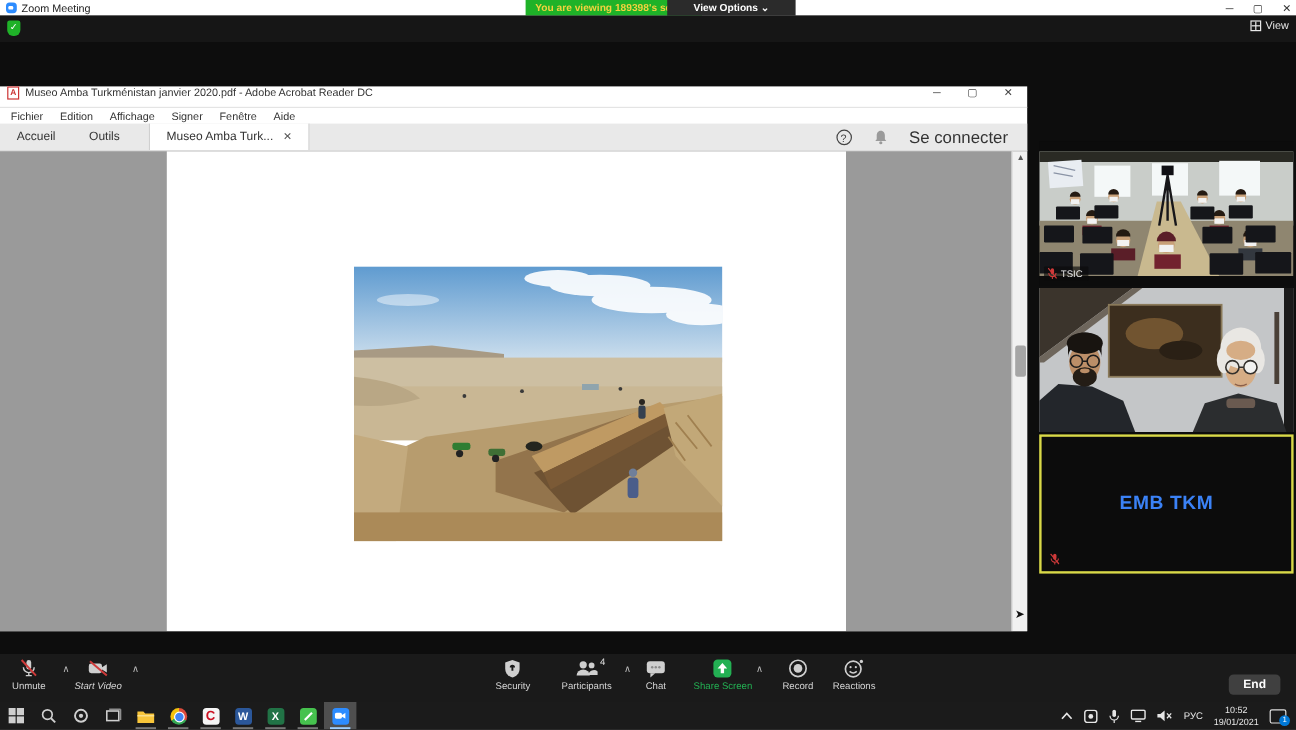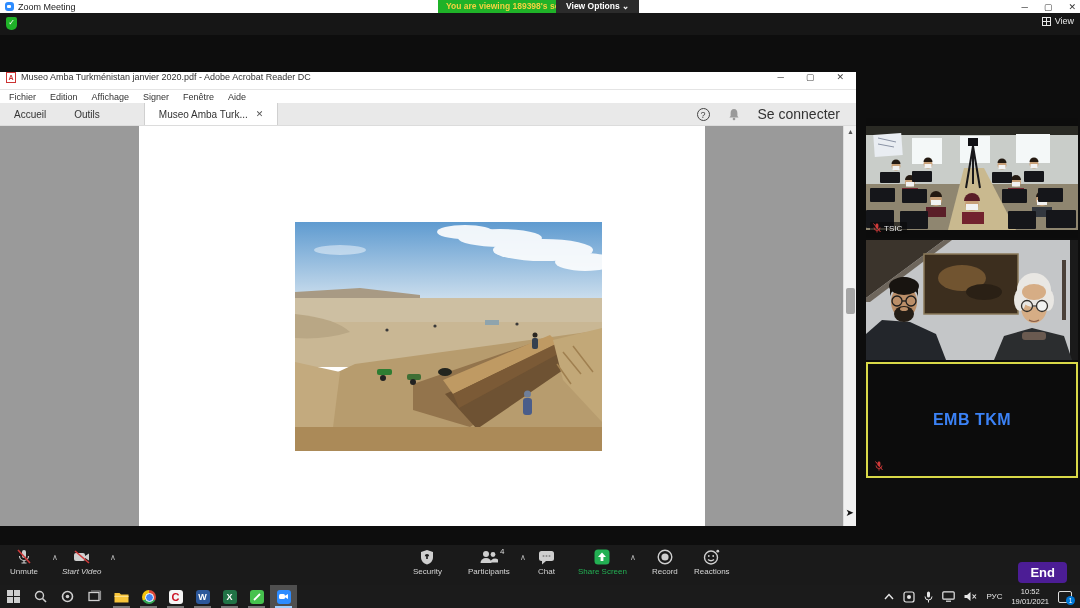--- a/index.html
+++ b/index.html
@@ -4,42 +4,42 @@
 <style>
   * { margin:0; padding:0; box-sizing:border-box; }
   body { font-family:"Liberation Sans", sans-serif; background:#000; }
   .screen { position:relative; width:1080px; height:608px; overflow:hidden; background:#0d0d0d; }
 
   
   .ztitle { position:absolute; left:0; top:0; width:1080px; height:13px; background:#fff; display:flex; align-items:center; font-size:9px; color:#222; }
   .zoom-cam { width:9px; height:9px; margin:0 4px 0 5px; background:#2d8cff; border-radius:3px; position:relative; }
   .zoom-cam::after { content:""; position:absolute; left:2px; top:3px; width:4px; height:3px; background:#fff; border-radius:1px; }
   .banner { position:absolute; left:438px; top:0; height:13px; background:#1fb228; color:#f3d23f; font-size:8.5px; font-weight:bold; line-height:13px; padding:0 8px; }
-  .viewopts { position:absolute; left:556px; top:0; height:13px; background:#2b2b2b; color:#fff; font-size:8.5px; font-weight:bold; line-height:13px; padding:0 10px; }
+  .viewopts { position:absolute; left:556px; top:0; height:13px; background:#2b2b2b; color:#fff; font-size:8.5px; font-weight:bold; line-height:13px; padding:0 22px; }
   .winbtns { position:absolute; right:4px; top:0; height:13px; display:flex; gap:16px; align-items:center; color:#333; font-size:9px; }
   .winbtns span { cursor:default; }
 
   
   .ztop { position:absolute; left:0; top:13px; width:1080px; height:22px; background:#161616; }
   .shield { position:absolute; left:6px; top:4px; width:11px; height:13px; background:#1fb228; border-radius:2px 2px 5px 5px; color:#fff; font-size:8px; text-align:center; line-height:12px; }
   .viewbtn { position:absolute; right:6px; top:3px; color:#e8e8e8; font-size:9px; display:flex; gap:4px; align-items:center; }
   .grid-ic { display:inline-block; width:9px; height:9px; border:1px solid #e8e8e8; position:relative; }
   .grid-ic::before { content:""; position:absolute; left:3.5px; top:0; width:1px; height:100%; background:#e8e8e8; }
   .grid-ic::after { content:""; position:absolute; top:3.5px; left:0; height:1px; width:100%; background:#e8e8e8; }
 
   
   .acrobat { position:absolute; left:0; top:72px; width:856px; height:454px; background:#fff; }
   .ac-title { height:18px; display:flex; align-items:flex-start; font-size:9px; color:#333; border-bottom:1px solid #e4e4e4; }
   .pdf-ic { width:10px; height:11px; background:#fff; border:1px solid #c33; margin:0 5px 0 6px; position:relative; }
   .pdf-ic::after { content:"A"; position:absolute; left:1.5px; top:0.5px; font-size:7px; color:#c33; font-weight:bold; }
   .ac-winbtns { margin-left:auto; display:flex; gap:22px; padding-right:12px; color:#444; font-size:9px; }
   .ac-menu { height:13px; display:flex; gap:14px; padding-left:9px; align-items:center; font-size:9px; color:#333; }
   .ac-tabs { height:23px; background:#e9e9e9; display:flex; align-items:stretch; font-size:10px; color:#333; border-bottom:1px solid #dcdcdc; }
   .ac-tab { padding:0 14px; display:flex; align-items:center; }
-  .ac-tab.doc { background:#fff; border-left:1px solid #d0d0d0; border-right:1px solid #d0d0d0; margin-left:30px; gap:8px; }
+  .ac-tab.doc { background:#fff; border-left:1px solid #d0d0d0; border-right:1px solid #d0d0d0; margin-left:10px; gap:8px; }
   .ac-tab .x { color:#555; font-size:9px; }
   .ac-right { margin-left:auto; display:flex; align-items:center; gap:18px; padding-right:16px; }
   .help-ic { width:13px; height:13px; border:1px solid #444; border-radius:50%; font-size:9px; text-align:center; line-height:12px; color:#444; }
   .doc-area { position:relative; height:400px; background:#9a9a9a; overflow:hidden; }
   .page { position:absolute; left:139px; top:0; width:566px; height:400px; background:#fff; }
   .photo { position:absolute; left:156px; top:96px; width:307px; height:229px; }
   .scrollbar { position:absolute; right:0; top:0; width:13px; height:400px; background:#f1f1f1; border-left:1px solid #ddd; }
   .sb-arrow { position:absolute; top:2px; left:0; width:13px; text-align:center; font-size:7px; color:#555; }
   .sb-thumb { position:absolute; top:162px; left:2px; width:9px; height:26px; background:#a6a6a6; border-radius:2px; }
   .cursor { position:absolute; right:2px; bottom:8px; font-size:10px; color:#111; }
@@ -52,21 +52,21 @@
   .emb-name { color:#3b82f6; font-size:16px; font-weight:bold; letter-spacing:.5px; }
   .mic-red { width:8px; height:10px; }
 
   
   .controls { position:absolute; left:0; top:545px; width:1080px; height:40px; background:#1a1a1a; }
   .ctl { position:absolute; top:4px; display:flex; flex-direction:column; align-items:center; gap:2px; color:#d5d5d5; font-size:8px; }
   .ctl svg { height:16px; }
   .caret { position:absolute; top:8px; color:#bbb; font-size:8px; }
   .badge4 { position:absolute; top:2px; font-size:8px; color:#ddd; }
   .share-label { color:#23b053; }
-  .endbtn { position:absolute; right:13px; top:17px; background:#4c1d95; color:#fff; font-size:13px; font-weight:bold; padding:3px 12px; border-radius:4px; }
+  .endbtn { position:absolute; right:13px; top:17px; background:#404040; color:#fff; font-size:10px; font-weight:bold; padding:3px 12px; border-radius:4px; }
 
   
   .taskbar { position:absolute; left:0; top:585px; width:1080px; height:23px; background:#1b1b1b; display:flex; align-items:stretch; }
   .tb-cell { width:27px; display:flex; align-items:center; justify-content:center; position:relative; }
   .tb-cell.running::after { content:""; position:absolute; bottom:0; left:5px; right:5px; height:2px; background:#767676; }
   .tb-cell.active { background:#4f4f4f; }
   .tb-cell.active::after { background:#9ecfff; }
   .appsq { width:14px; height:14px; border-radius:3px; display:flex; align-items:center; justify-content:center; color:#fff; font-size:9px; font-weight:bold; }
   .chrome { width:14px; height:14px; border-radius:50%; background:conic-gradient(#de4b3b 0 120deg, #34a853 120deg 240deg, #f4c20d 240deg 360deg); position:relative; }
   .chrome::after { content:""; position:absolute; left:3.5px; top:3.5px; width:7px; height:7px; background:#4285f4; border:1.5px solid #fff; border-radius:50%; }

